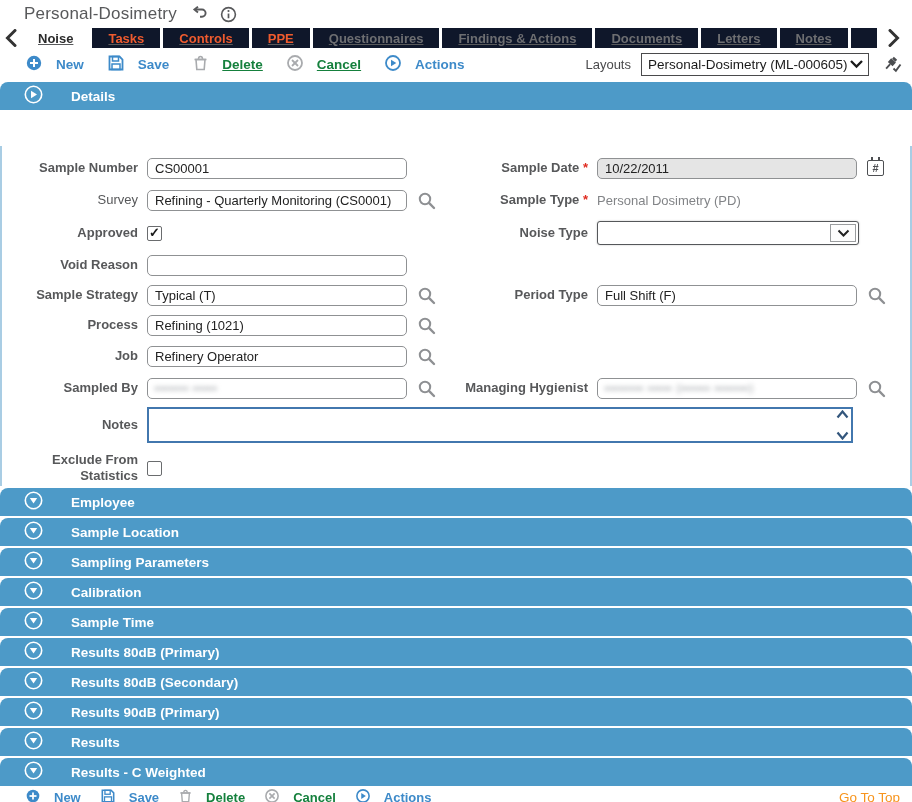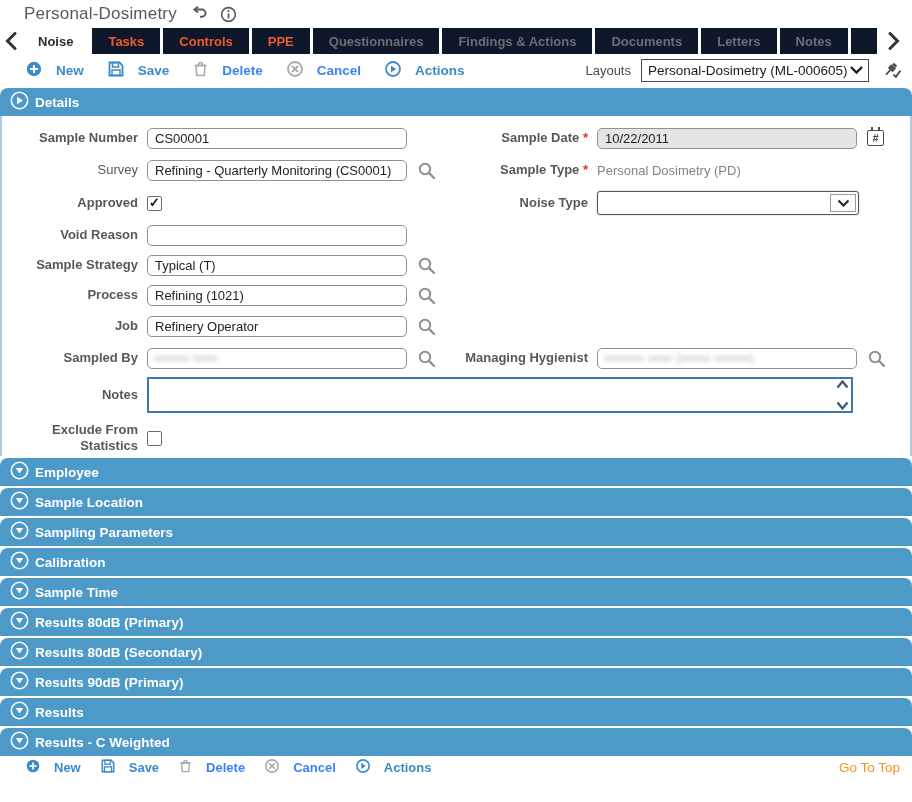--- a/index.html
+++ b/index.html
@@ -7,54 +7,55 @@
   .screen {
     width:912px; height:802px; position:relative; background:#fff;
     font-family:"Liberation Sans", sans-serif; overflow:hidden;
     color:#58595b;
   }
   
   .app-header { height:28px; display:flex; align-items:center; padding-left:24px; gap:12px; }
   .page-title { font-size:17px; font-weight:normal; color:#58595b; letter-spacing:0.2px; }
   .hdr-icon { display:flex; align-items:center; cursor:pointer; }
   
-  .tab-bar { height:26px; display:flex; align-items:stretch; position:relative; }
+  .tab-bar { height:20px; display:flex; align-items:stretch; position:relative;text-decoration:underline; }
   .tab-scroll { width:22px; display:flex; align-items:center; justify-content:center; cursor:pointer; }
   .tabs { display:flex; gap:3px; }
   .tab {
     background:#0f172a; color:#6d6e71; font-size:13px; font-weight:bold;
     display:flex; align-items:center; justify-content:center; padding:0 16px; cursor:pointer;
     white-space:nowrap;
   }
   .tab.active { background:#ffffff; color:#2b2b2b; }
   .tab.orange { color:#ef5b2e; }
   .tab.overflow { width:26px; padding:0; }
   
   .toolbar { height:32px; display:flex; align-items:center; padding:0 10px 0 26px; }
   .tb-btn { display:flex; align-items:center; gap:14px; margin-right:24px; cursor:pointer;
             font-size:13.5px; font-weight:bold; color:#3d8ac9; }
-  .tb-btn.disabled { color:#3b82f6; cursor:default; }
+  .tb-btn.disabled { color:#15803d; cursor:default;text-decoration:underline; }
   .tb-spacer { flex:1; }
   .layouts-label { font-size:13px; color:#4a4a4c; margin-right:10px; }
   .layouts-select {
     width:228px; height:23px; border:1px solid #4a4a4c; background:#fff; display:flex;
     align-items:center; padding:0 4px 0 6px; cursor:pointer;
   }
   .layouts-select .sel-text { flex:1; font-size:13.5px; color:#1a1a1a; white-space:nowrap; overflow:hidden; }
   .pin-btn { margin-left:14px; cursor:pointer; display:flex; align-items:center; }
   
   .bar {
     height:28px; margin-top:2px; background:#4d9ac8; border-radius:8px 8px 0 0;
-    display:flex; align-items:center; gap:6px; padding-left:10px; cursor:pointer;
+    display:flex; align-items:center; gap:28px; padding-left:24px; cursor:pointer;
   }
   .bar .bar-label { color:#fff; font-size:13.5px; font-weight:bold; }
   
   .details-body {
     background:#fff; border-left:2px solid #a9cde4; border-right:2px solid #a9cde4;
     padding-top:6px;
+    margin-top:36px;
   }
   .frow { display:flex; }
   .half-l { width:452px; display:flex; align-items:center; }
   .half-r { flex:1; display:flex; align-items:center; }
   .flabel { width:136px; text-align:right; font-size:13px; font-weight:bold; color:#57585a;
             margin-right:9px; line-height:1.25; }
   .half-r .flabel { width:134px; }
   .req { color:#e02b20; font-weight:bold; }
   .tinput {
     width:260px; height:21px; border:1px solid #8f9193; border-radius:5px; padding:1px 7px;
@@ -295,20 +296,30 @@
       <div class="half-l">
         <span class="flabel">Sample Strategy</span>
         <input class="tinput" value="Typical (T)" style="">
         <span class="lookup">
             <svg width="19" height="19" viewBox="0 0 19 19">
               <circle cx="8" cy="8" r="5.2" fill="none" stroke="#8e9093" stroke-width="2"></circle>
               <line x1="12.2" y1="12.2" x2="17" y2="17" stroke="#8e9093" stroke-width="2.4" stroke-linecap="round"></line>
             </svg>
           </span>
       </div>
+      <div class="half-r">
+        <span class="flabel">Period Type</span>
+        <input class="tinput" value="Full Shift (F)" style="">
+        <span class="lookup">
+            <svg width="19" height="19" viewBox="0 0 19 19">
+              <circle cx="8" cy="8" r="5.2" fill="none" stroke="#8e9093" stroke-width="2"></circle>
+              <line x1="12.2" y1="12.2" x2="17" y2="17" stroke="#8e9093" stroke-width="2.4" stroke-linecap="round"></line>
+            </svg>
+          </span>
+      </div>
     </div>
 
     <div class="frow" style="height:30px;">
       <div class="half-l">
         <span class="flabel">Process</span>
         <input class="tinput" value="Refining (1021)" style="">
         <span class="lookup">
             <svg width="19" height="19" viewBox="0 0 19 19">
               <circle cx="8" cy="8" r="5.2" fill="none" stroke="#8e9093" stroke-width="2"></circle>
               <line x1="12.2" y1="12.2" x2="17" y2="17" stroke="#8e9093" stroke-width="2.4" stroke-linecap="round"></line>

